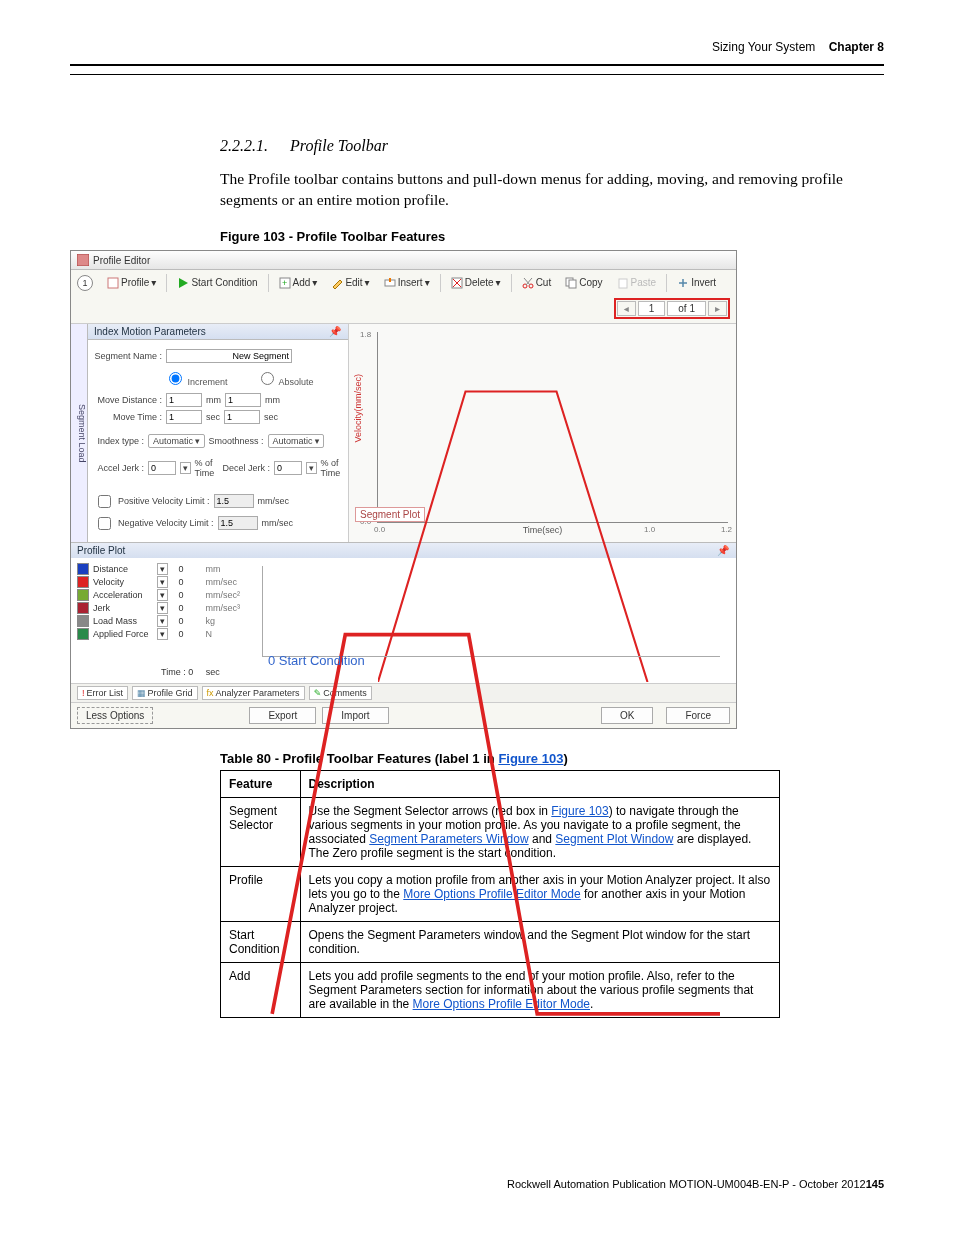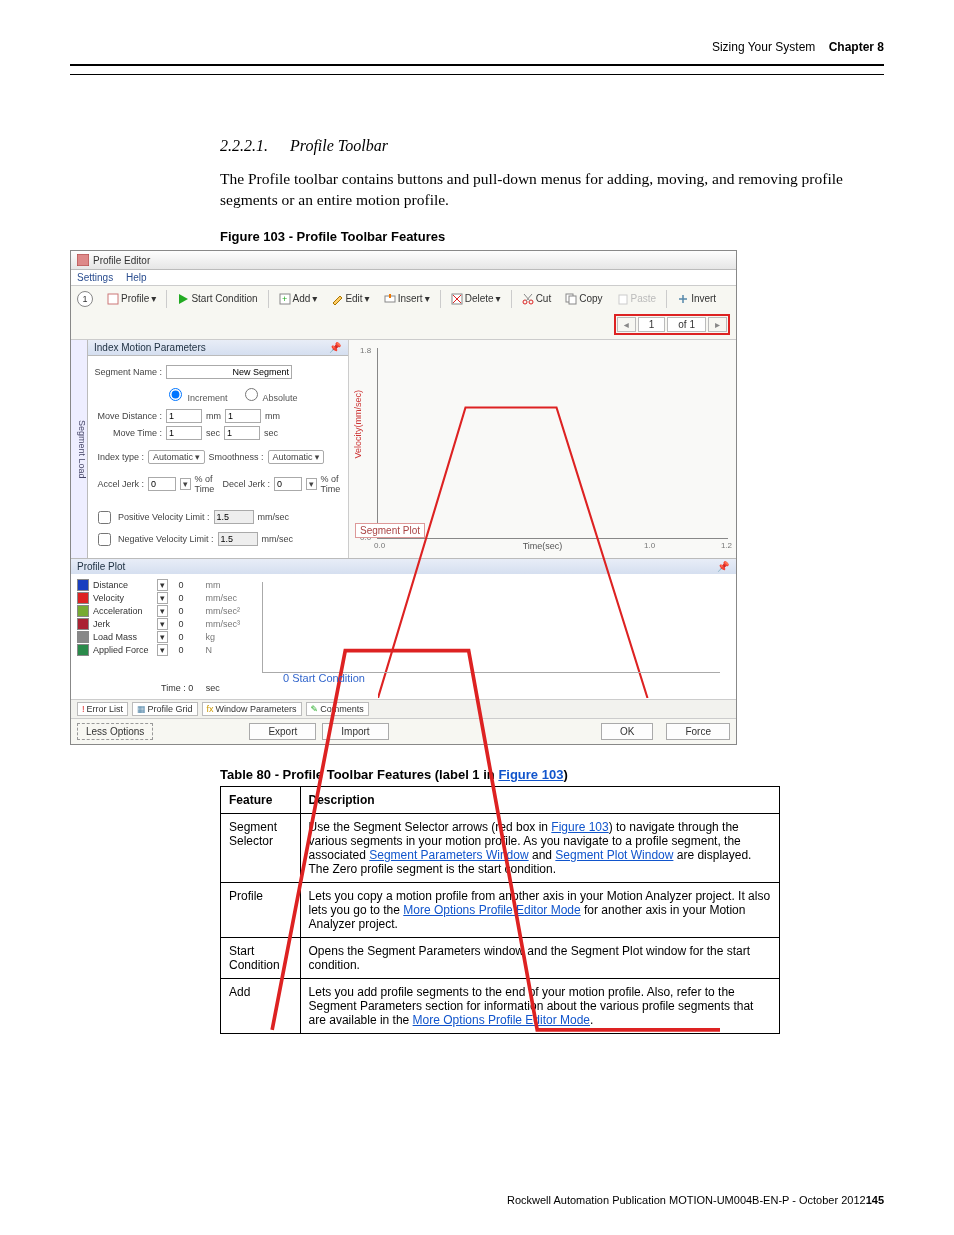--- a/index.html
+++ b/index.html
@@ -25,21 +25,21 @@
 .pager-box { border:1px solid #bbb; background:#fff; padding:1px 10px; }
 .pager-arrow { border:1px solid #bbb; padding:1px 6px; color:#888; }
 .ss-body { display:flex; }
 .ss-left-tab { width:16px; background:#eef; border-right:1px solid #bbb; writing-mode:vertical-rl; text-align:center; font-size:9px; color:#446; padding:4px 0; }
 .panel-group { flex:0 0 260px; border-right:1px solid #ccc; }
 .panel-head { background:linear-gradient(#e8edf7,#d5dff0); color:#234; padding:2px 6px; font-size:10px; display:flex; justify-content:space-between; border-bottom:1px solid #bbb; }
 .panel-body { padding:6px; font-size:9px; color:#444; }
 .form-row { display:flex; align-items:center; margin:3px 0; gap:4px; }
 .form-row label { min-width:68px; text-align:right; }
 .form-row input[type=text] { border:1px solid #aaa; background:#fff; font-size:9px; padding:1px 2px; }
-.radio-row { display:flex; gap:12px; margin:6px 0 6px 70px; color:#555; }
+.radio-row { display:flex; gap:28px; margin:6px 0 6px 70px; color:#555; }
 .chart-area { flex:1; background:#f9f9f7; position:relative; }
 .chart-inner { margin:8px 8px 2px 28px; height:190px; border-left:1px solid #888; border-bottom:1px solid #888; position:relative; }
 .chart-ylabel { position:absolute; left:4px; top:50px; writing-mode:vertical-rl; transform:rotate(180deg); font-size:9px; color:#c33; }
 .chart-xlabel { text-align:center; font-size:9px; color:#555; }
 .chart-line { position:absolute; inset:0; }
 .profile-plot { border-top:1px solid #bbb; }
 .pp-head { background:linear-gradient(#e8edf7,#d5dff0); padding:2px 6px; font-size:10px; color:#234; display:flex; justify-content:space-between; }
 .pp-body { padding:4px 6px; display:flex; gap:10px; }
 .pp-list { font-size:9px; width:175px; }
 .pp-item { display:flex; align-items:center; gap:4px; margin:1px 0; }
@@ -84,24 +84,20 @@
 
     <div class="fig-caption">Figure 103 - Profile Toolbar Features</div>
 
     <div class="screenshot">
       <div class="ss-title">
         <svg class="small-icon" viewBox="0 0 12 12">
             <rect width="12" height="12" fill="#d88" stroke="#a44"></rect>
           </svg>
         <span>Profile Editor</span>
       </div>
-      <div class="ss-menu">
-        <span>Settings</span>
-        <span>Help</span>
-      </div>
       <div class="ss-toolbar">
         <span class="badge-circle">1</span>
         <span class="tb-btn"><svg class="tb-icon" viewBox="0 0 12 12">
               <rect x="1" y="1" width="10" height="10" fill="#fff" stroke="#c77"></rect>
             </svg><span>Profile</span> ▾</span>
         <span class="tb-sep"></span>
         <span class="tb-btn">
             <svg class="tb-icon" viewBox="0 0 12 12">
               <polygon points="2,1 11,6 2,11" fill="#2a2"></polygon>
             </svg>
@@ -287,42 +283,42 @@
                 <span style="width:60px">Applied Force</span>
                 <span style="border:1px solid #aaa;padding:0 2px">▾</span>
                 <span style="width:12px;text-align:right">0</span>
                 <span style="margin-left:18px;color:#777">N</span>
               </div>
             </div>
           <div class="pp-chart">
             <svg viewBox="0 0 100 100" preserveAspectRatio="none" style="position:absolute;inset:0">
                 <polyline points="2,98 18,15 45,15 60,98 100,98" fill="none" stroke="#d22" stroke-width="0.8"></polyline>
               </svg>
-            <span style="position:absolute;left:20px;bottom:-12px;font-size:11px;color:#36c">0 Start Condition</span>
+            <span style="position:absolute;left:5px;bottom:-12px;font-size:13px;color:#36c">0 Start Condition</span>
           </div>
         </div>
         <div style="text-align:left;padding:2px 6px 6px 90px;font-size:9px">
           <span>Time :</span>
           <span>0</span>
           &nbsp;&nbsp;&nbsp;&nbsp;<span>sec</span>
         </div>
       </div>
 
       <div class="tabs-row">
         <span class="tab-chip">
             <span style="color:#d22">!</span>
             <span>Error List</span>
           </span>
         <span class="tab-chip">
             <span style="color:#58a">▦</span>
             <span>Profile Grid</span>
           </span>
         <span class="tab-chip">
             <span style="color:#c90">fx</span>
-            <span>Window Parameters</span>
+            <span>Analyzer Parameters</span>
           </span>
         <span class="tab-chip">
             <span style="color:#2a2">✎</span>
             <span>Comments</span>
           </span>
       </div>
       <div class="footer-row">
         <span style="border:1px dashed #999;padding:2px 8px;font-size:10px">Less Options</span>
         <span class="footer-btn" style="margin-left:90px">Export</span>
         <span class="footer-btn">Import</span>

